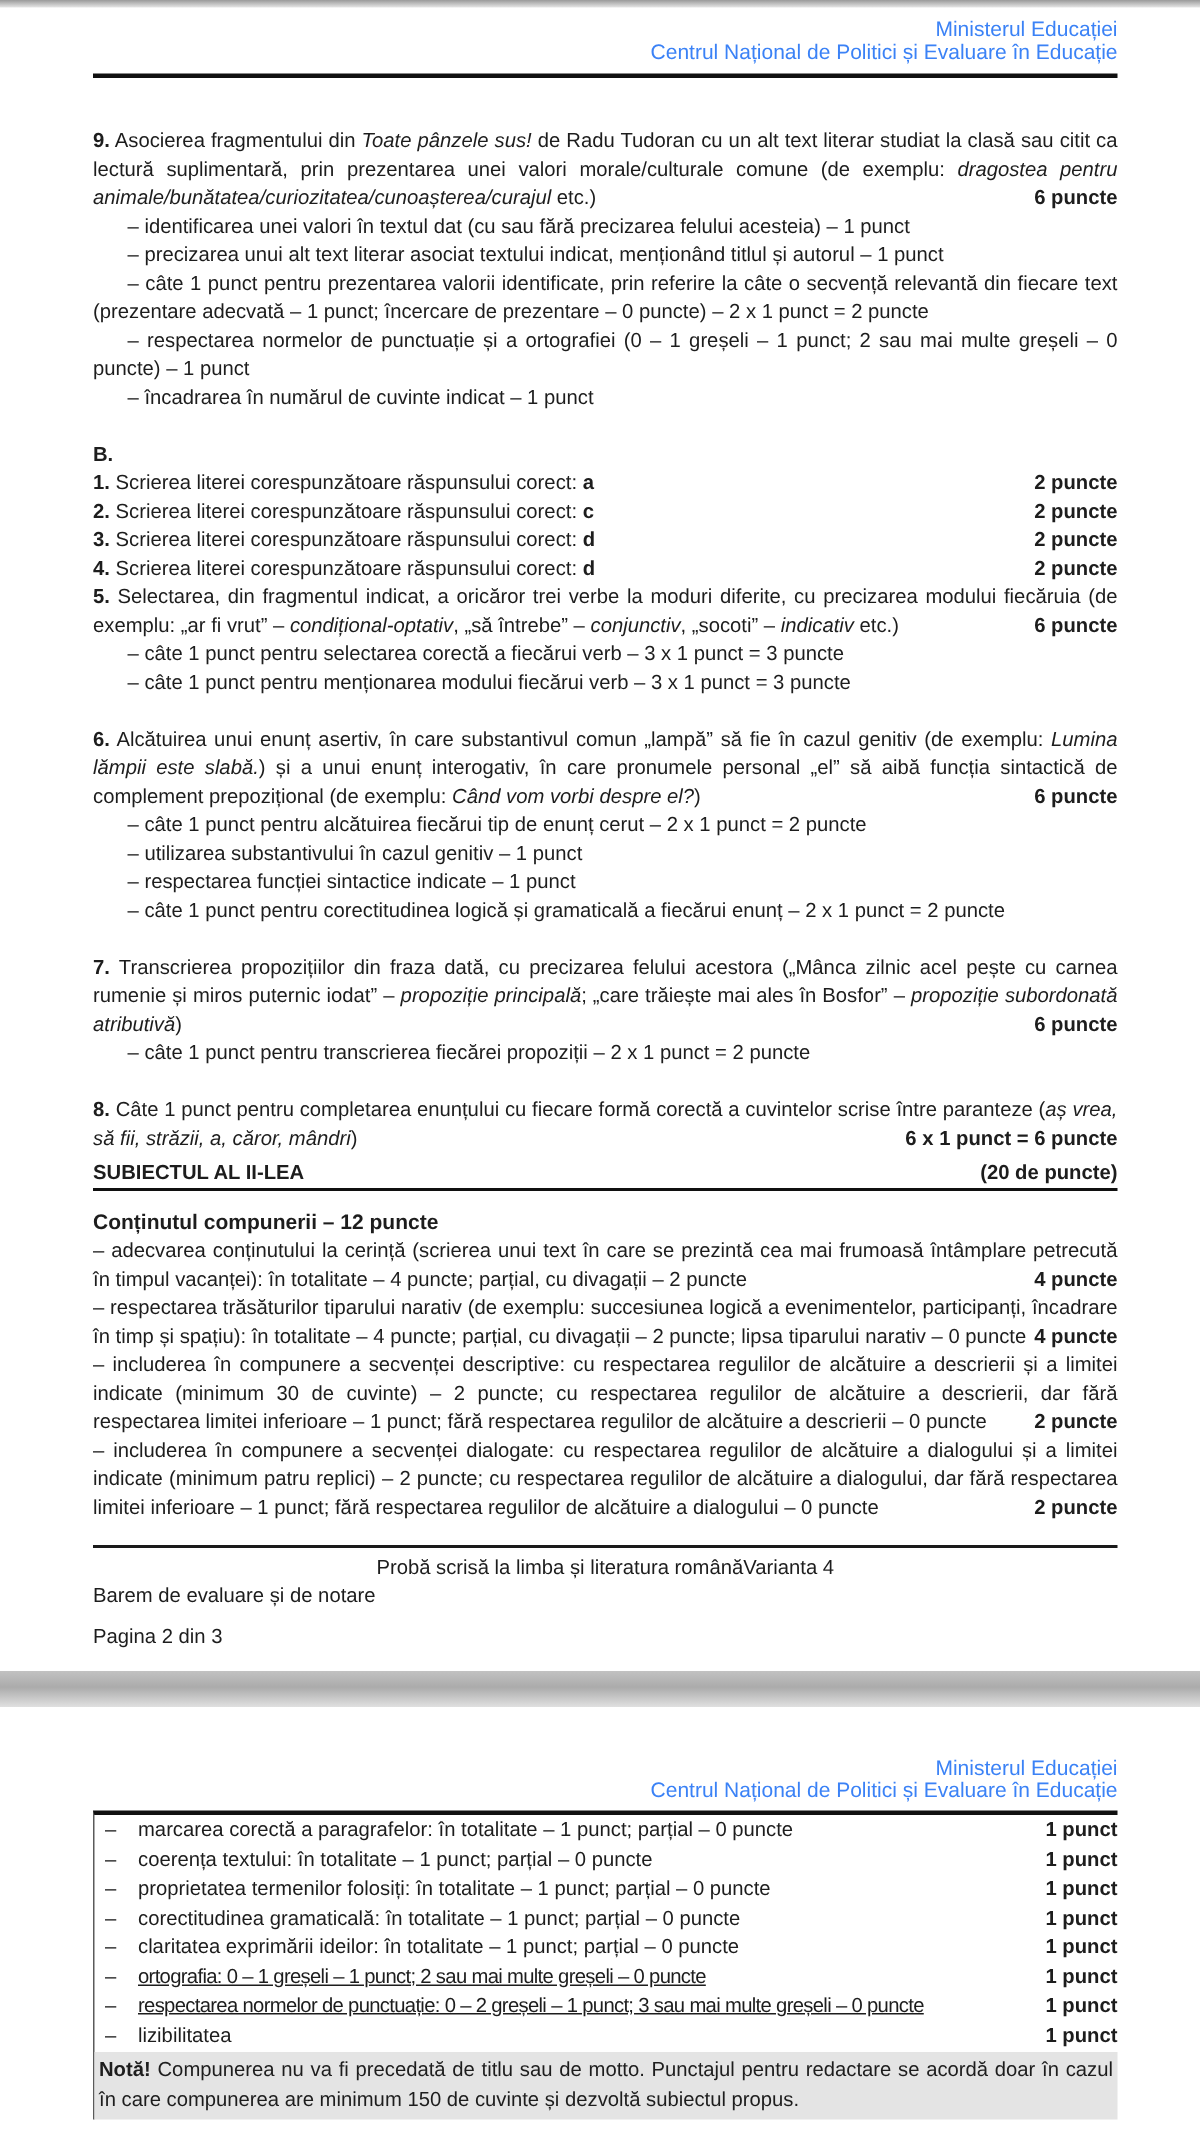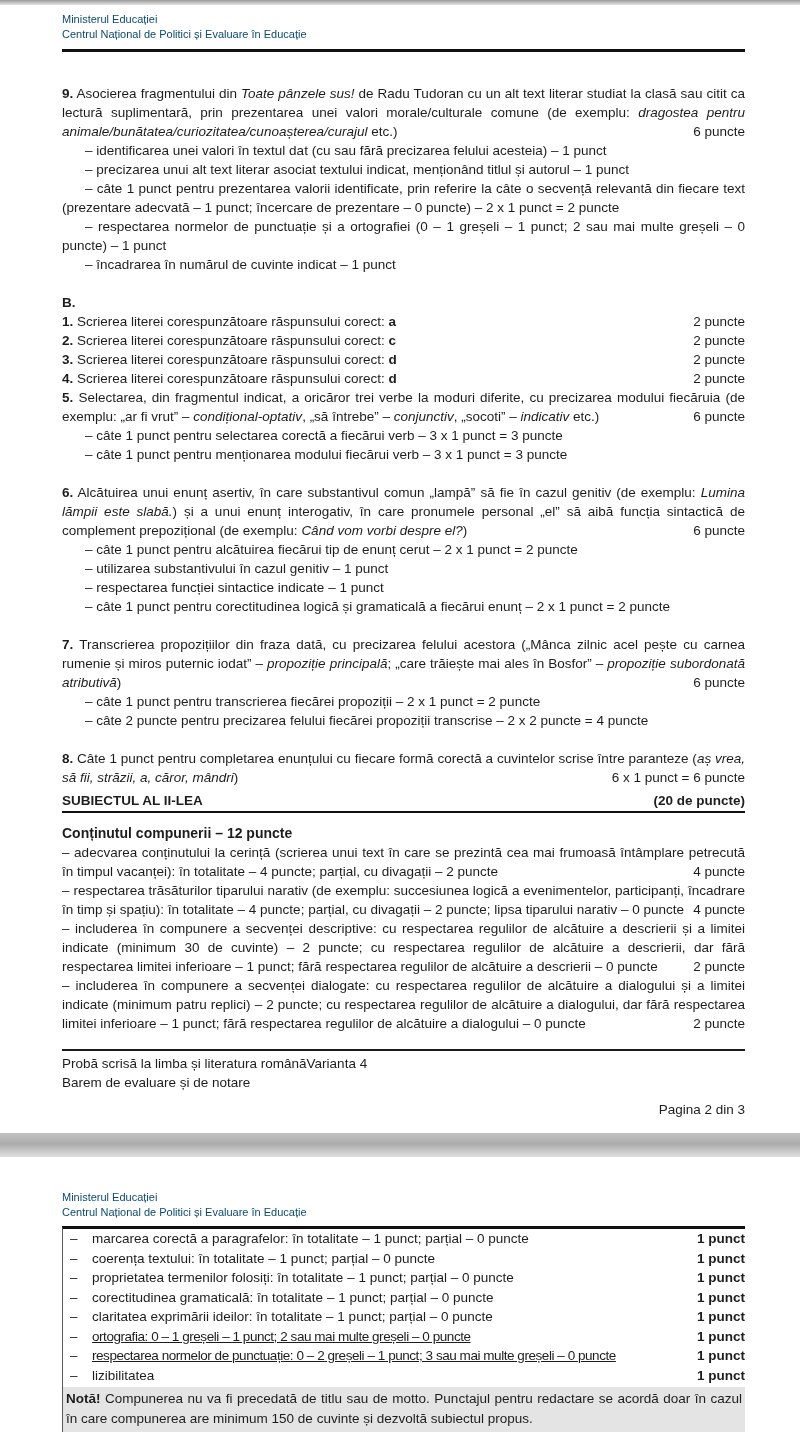--- a/index.html
+++ b/index.html
@@ -4,36 +4,36 @@
 <style>
   html,body{margin:0;padding:0;background:#ffffff;}
   body{
     width:800px; min-height:1435px;
     font-family:"Liberation Sans","DejaVu Sans",sans-serif;
     font-size:13.5px; line-height:19px; color:#1d1d1d;
     -webkit-font-smoothing:antialiased;
   }
   .topstrip{height:5px;background:linear-gradient(180deg,#9a9a9a,#e6e6e6);}
   .page{padding:0 55px 0 62px;}
-  .hdr{ text-align:left; font-size:11px; line-height:15px; padding-top:7px; color:#0c4a6e;}
+  .hdr{ text-align:right; font-size:14px; line-height:15px; padding-top:7px; color:#3b82f6;}
   .rule-thick{border:0;border-top:3px solid #101010;margin:7px 0 0 0;}
   .b{font-weight:bold;}
   .i{font-style:italic;}
   .para{margin:0;text-align:justify;}
   .mt{margin-top:32px;}
   .mt2{margin-top:19px;}
-  .pts{float:right;font-weight:normal;white-space:nowrap;}
+  .pts{float:right;font-weight:bold;white-space:nowrap;}
   .sub{margin:0;text-align:justify;text-indent:23px;}
   .subj{display:flex;justify-content:space-between;font-weight:bold;border-bottom:2.5px solid #101010;margin-top:4px;padding-bottom:1px;}
   .sec-h{font-weight:bold;font-size:14px;margin:11px 0 0 0;}
   .cpara{margin:0;text-align:justify;}
   .cgap{}
   .foot-rule{border:0;border-top:2px solid #1a1a1a;margin:16px 0 0 0;}
-  .foot-row{display:flex;justify-content:flex-start;margin-top:3px;}
-  .foot-page{text-align:right;margin-top:8px;}
+  .foot-row{display:flex;justify-content:center;margin-top:3px;}
+  .foot-page{text-align:left;margin-top:8px;}
   .pagebreak{height:24px;margin-top:14px;background:linear-gradient(180deg,#c2c2c2,#ababab 45%,#e0e0e0);}
   .p2pad{padding-top:26px;}
   .tbl{border-top:3px solid #101010;border-left:1px solid #5a5a5a;margin-top:6px;}
   .tbl-h{font-weight:bold;padding:2px 0 1px 3px;}
   .trow{display:flex;align-items:baseline;padding:0 0 0 3px;line-height:19.5px;}
   .trow .dash{flex:none;width:22px;padding-left:4px;}
   .trow .txt{flex:1;}
   .trow .txt.cond{letter-spacing:-0.45px;text-decoration:underline;}
   .trow .tpts{font-weight:bold;white-space:nowrap;margin-left:12px;text-align:right;}
   .note{background:#e4e4e4;text-align:justify;padding:2px 3px 3px 3px;margin-top:2px;line-height:20px;}
@@ -70,21 +70,20 @@
   <p class="sub">– câte 1 punct pentru menționarea modului fiecărui verb – 3 x 1 punct = 3 puncte</p>
 
   <p class="para mt2 clearfix"><span class="b">6.</span><span> Alcătuirea unui enunț asertiv, în care substantivul comun „lampă” să fie în cazul genitiv (de exemplu: </span><span class="i">Lumina lămpii este slabă.</span><span>) și a unui enunț interogativ, în care pronumele personal „el” să aibă funcția sintactică de complement prepozițional (de exemplu: </span><span class="i">Când vom vorbi despre el?</span><span>)</span><span class="pts">6 puncte</span></p>
   <p class="sub">– câte 1 punct pentru alcătuirea fiecărui tip de enunț cerut – 2 x 1 punct = 2 puncte</p>
   <p class="sub">– utilizarea substantivului în cazul genitiv – 1 punct</p>
   <p class="sub">– respectarea funcției sintactice indicate – 1 punct</p>
   <p class="sub">– câte 1 punct pentru corectitudinea logică și gramaticală a fiecărui enunț – 2 x 1 punct = 2 puncte</p>
 
   <p class="para mt2 clearfix"><span class="b">7.</span><span> Transcrierea propozițiilor din fraza dată, cu precizarea felului acestora („Mânca zilnic acel pește cu carnea rumenie și miros puternic iodat” – </span><span class="i">propoziție principală</span><span>; „care trăiește mai ales în Bosfor” – </span><span class="i">propoziție subordonată atributivă</span><span>)</span><span class="pts">6 puncte</span></p>
   <p class="sub">– câte 1 punct pentru transcrierea fiecărei propoziții – 2 x 1 punct = 2 puncte</p>
-  <p class="sub">– câte 2 puncte pentru precizarea felului fiecărei propoziții transcrise – 2 x 2 puncte = 4 puncte</p>
 
   <p class="para mt2 clearfix"><span class="b">8.</span><span> Câte 1 punct pentru completarea enunțului cu fiecare formă corectă a cuvintelor scrise între paranteze (</span><span class="i">aș vrea, să fii, străzii, a, căror, mândri</span><span>)</span><span class="pts">6 x 1 punct = 6 puncte</span></p>
 
   <div class="subj">
     <span>SUBIECTUL AL II-LEA</span>
     <span>(20 de puncte)</span>
   </div>
 
   <p class="sec-h">Conținutul compunerii – 12 puncte</p>
 

